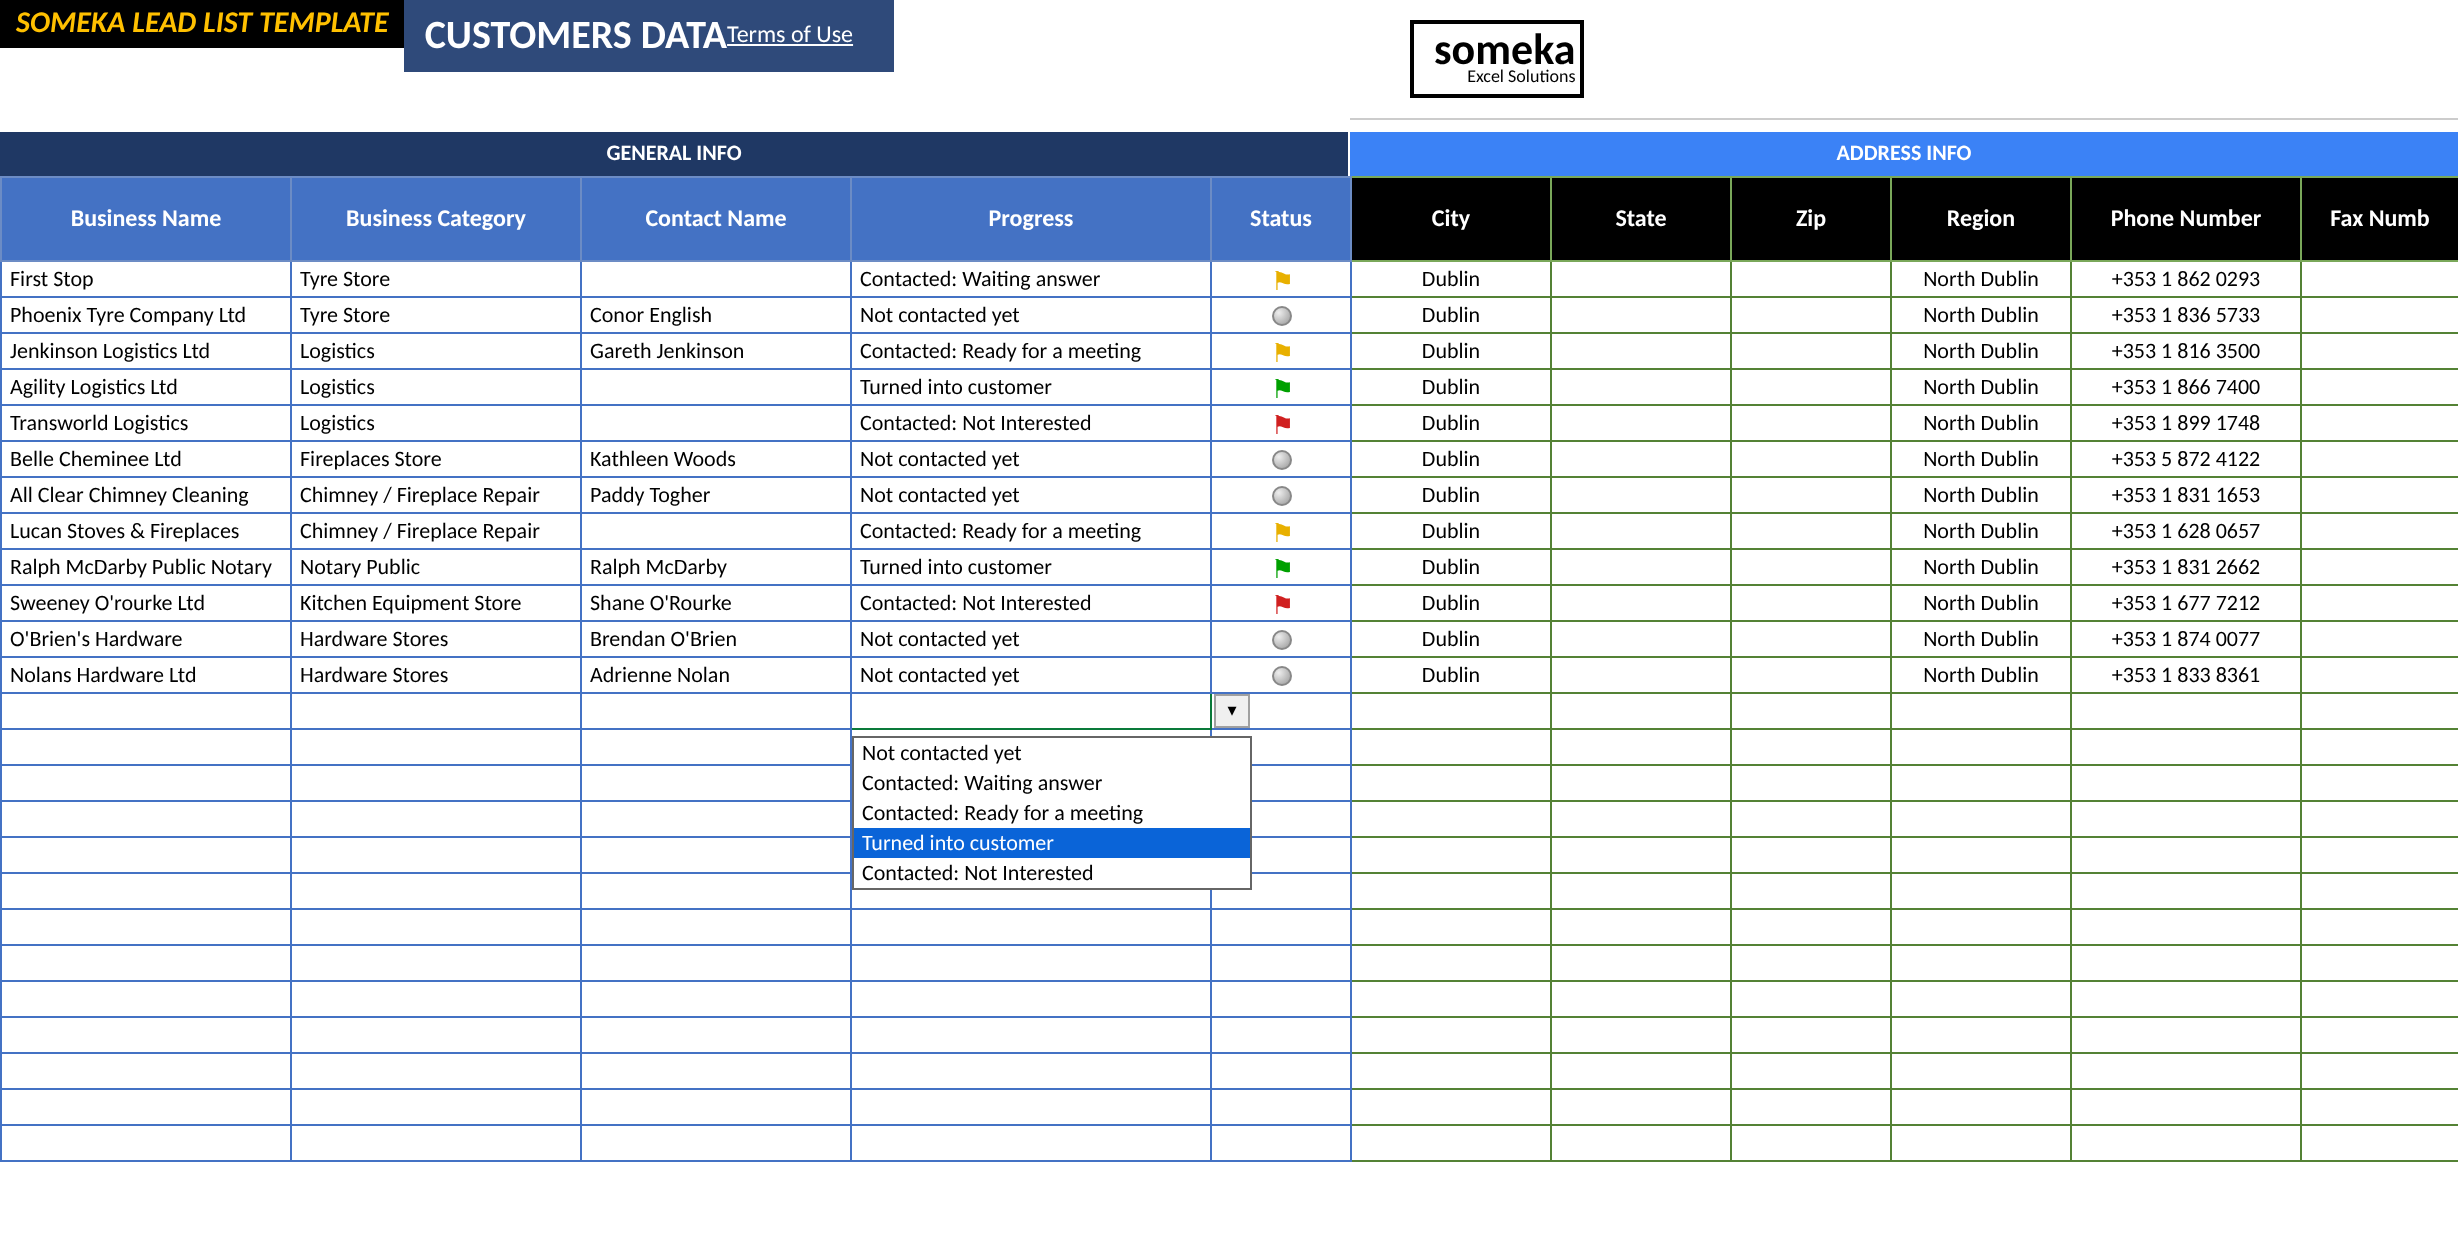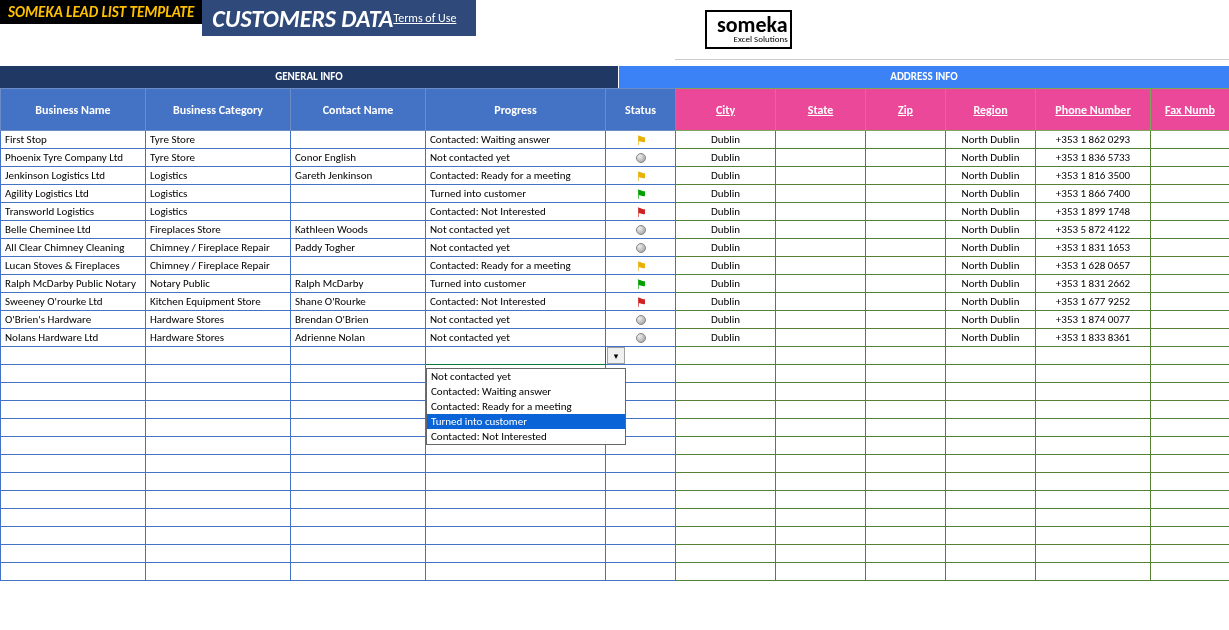--- a/index.html
+++ b/index.html
@@ -31,23 +31,22 @@
   .subtitle-bar {
     background: #2f4a7a;
     color: #fff;
     display: flex;
     justify-content: space-between;
     align-items: center;
     padding: 0 10px;
     height: 36px;
   }
   .subtitle-bar .heading {
-    font-size: 24px;
+    font-size: 20px;
     font-weight: bold;
-    font-style: italic;
   }
   .subtitle-bar .terms {
     color: #fff;
     text-decoration: underline;
     font-size: 12px;
     margin-right: 10px;
   }
   .top-right {
     flex: 1;
     background: #fff;
@@ -74,21 +73,21 @@
     margin-top: -2px;
   }
   .section-bar {
     display: flex;
     height: 22px;
     font-size: 11px;
     font-weight: bold;
     color: #fff;
   }
   .section-general {
-    width: 619px;
+    width: 675px;
     background: #1f3864;
     text-align: center;
     line-height: 22px;
     border-right: 1px solid #fff;
   }
   .section-address {
     flex: 1;
     background: #3b82f6;
     text-align: center;
     line-height: 22px;
@@ -102,21 +101,21 @@
   th {
     color: #fff;
     font-weight: bold;
     font-size: 12px;
     height: 42px;
     border: 1px solid #6c8cc5;
     text-align: center;
     vertical-align: middle;
   }
   th.blue { background: #4472c4; }
-  th.green { background: #ec4899; border-color:#7aa85a;text-decoration:underline; }
+  th.green { background: #000000; border-color:#7aa85a; }
   td {
     border: 1px solid #4472c4;
     height: 18px;
     padding: 0 4px;
     font-size: 11px;
     white-space: nowrap;
     overflow: hidden;
     text-overflow: clip;
     vertical-align: middle;
   }
@@ -368,21 +367,21 @@
       <tr>
         <td>Sweeney O'rourke Ltd</td>
         <td>Kitchen Equipment Store</td>
         <td>Shane O'Rourke</td>
         <td>Contacted: Not Interested</td>
         <td class="status"><span class="flag-red"></span></td>
         <td class="center green-border">Dublin</td>
         <td class="green-border"></td>
         <td class="green-border"></td>
         <td class="center green-border">North Dublin</td>
-        <td class="center green-border">+353 1 677 9252</td>
+        <td class="center green-border">+353 1 677 7212</td>
         <td class="green-border"></td>
       </tr>
       <tr>
         <td>O'Brien's Hardware</td>
         <td>Hardware Stores</td>
         <td>Brendan O'Brien</td>
         <td>Not contacted yet</td>
         <td class="status"><span class="circle-gray"></span></td>
         <td class="center green-border">Dublin</td>
         <td class="green-border"></td>

